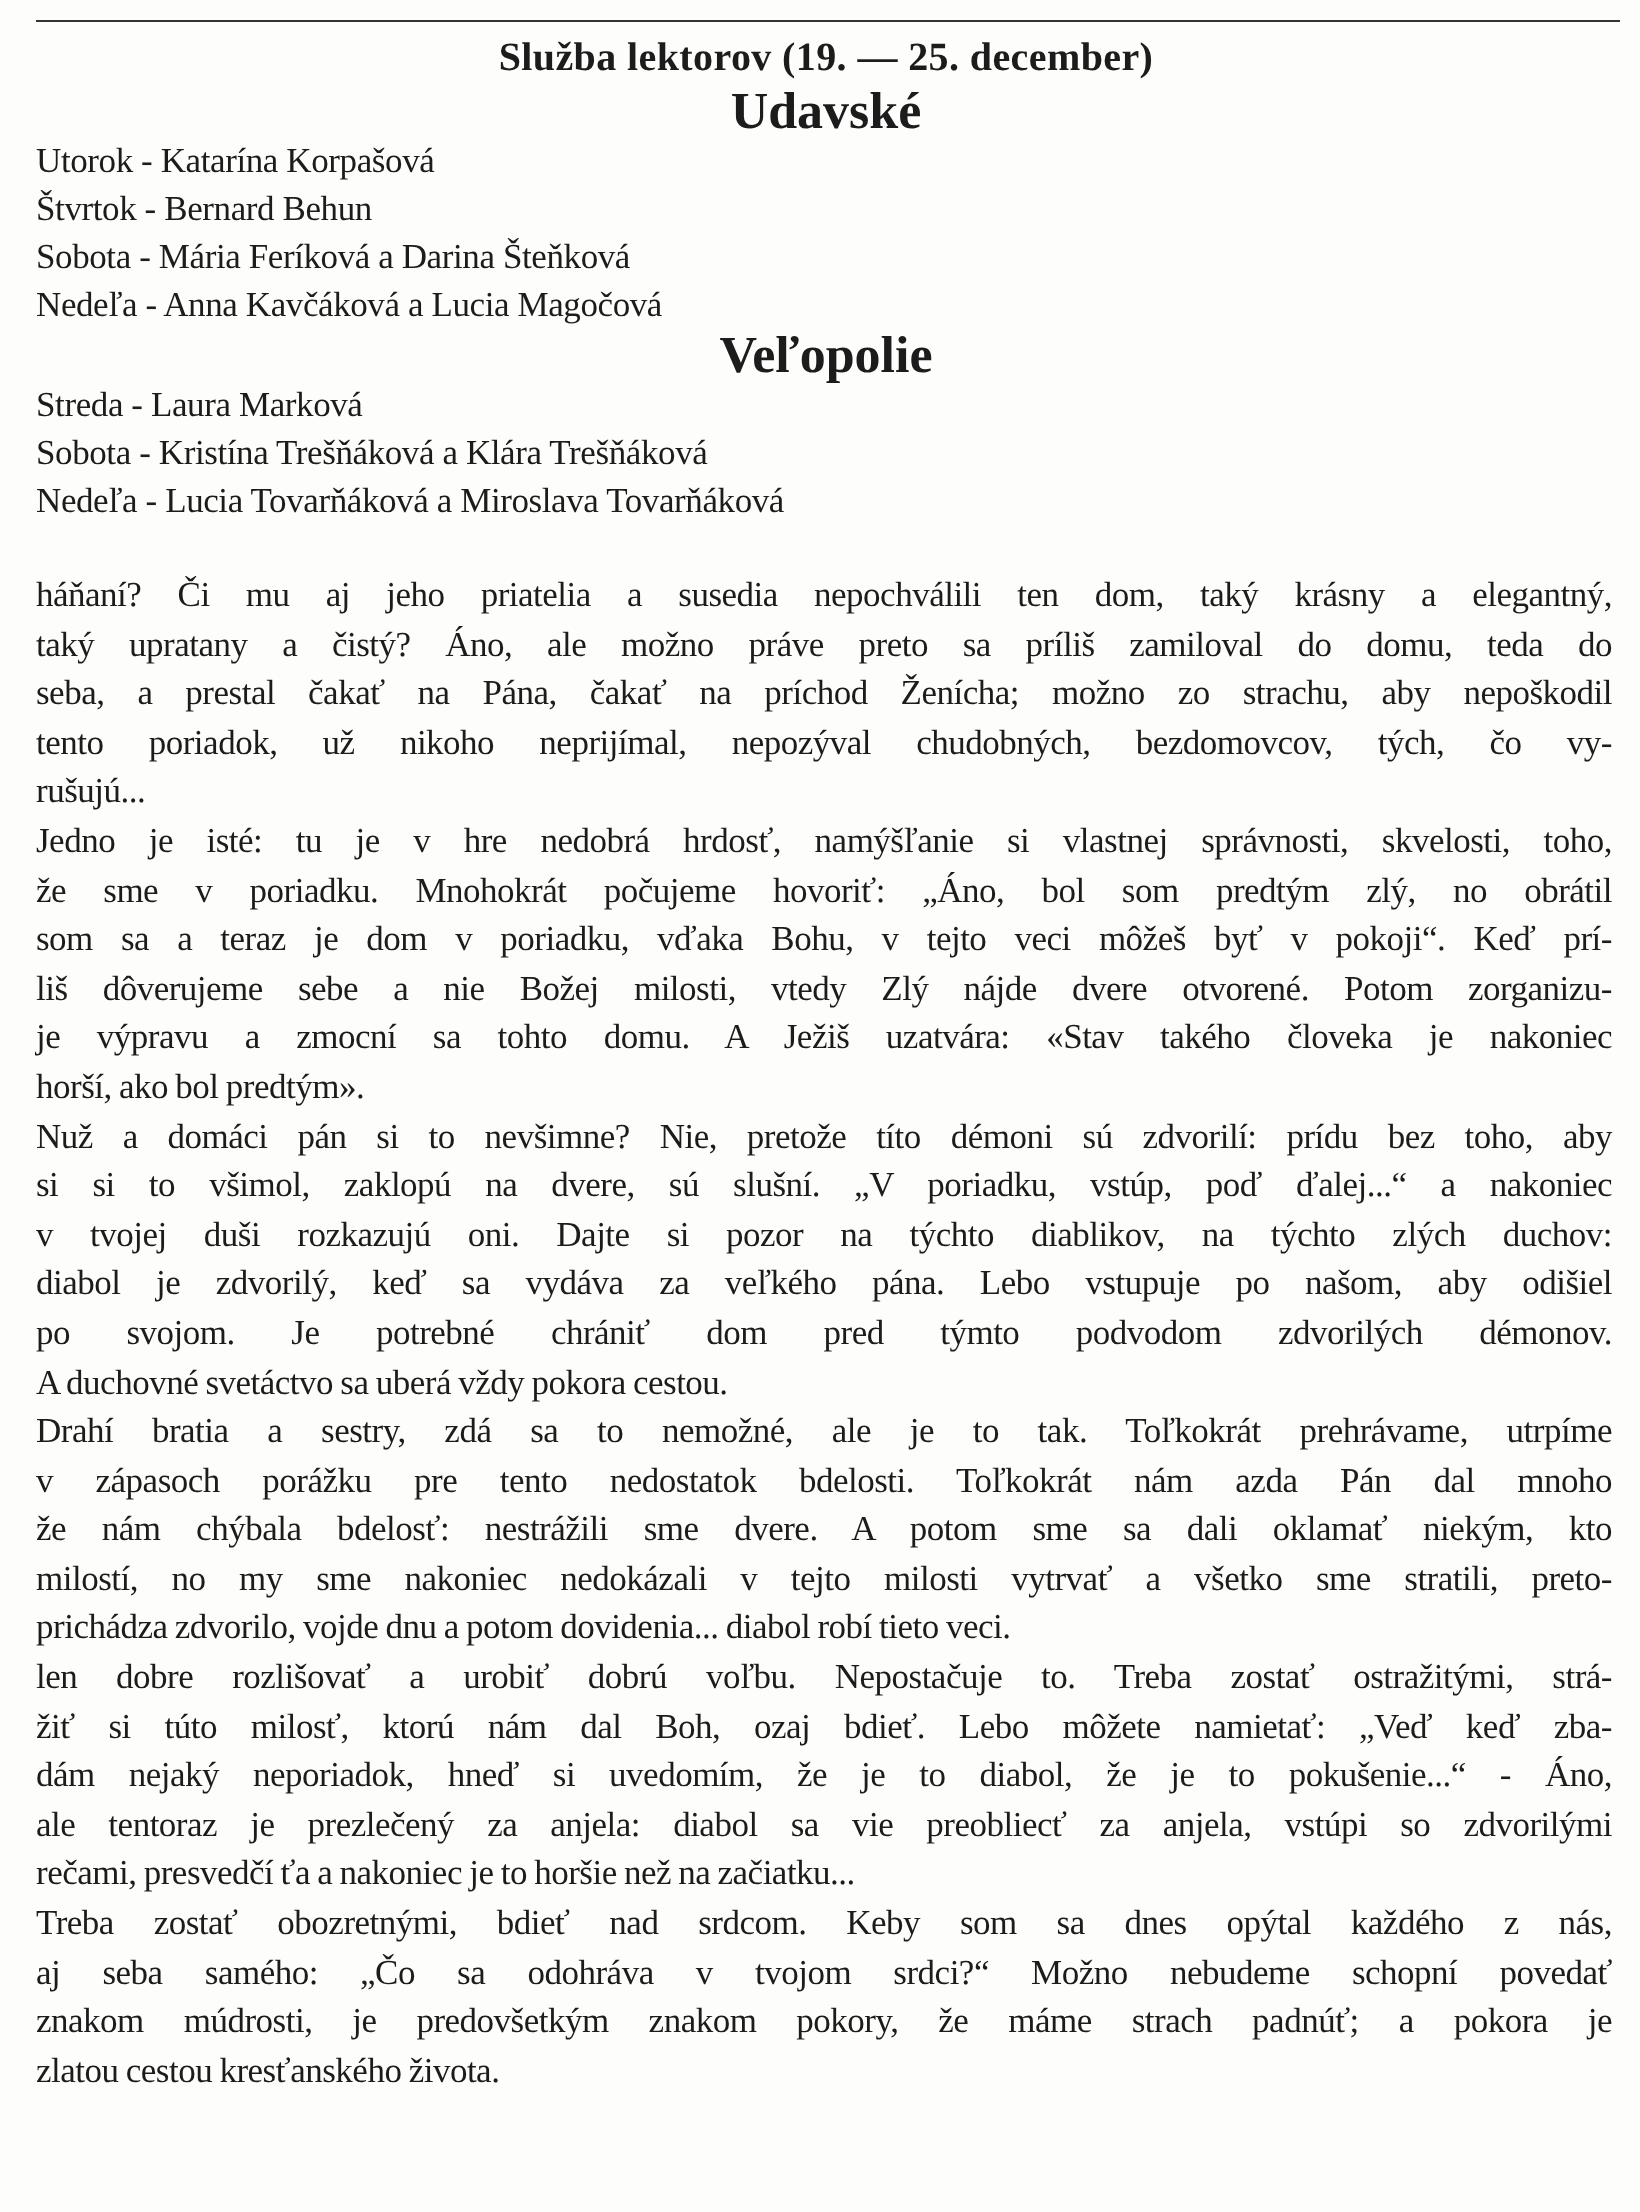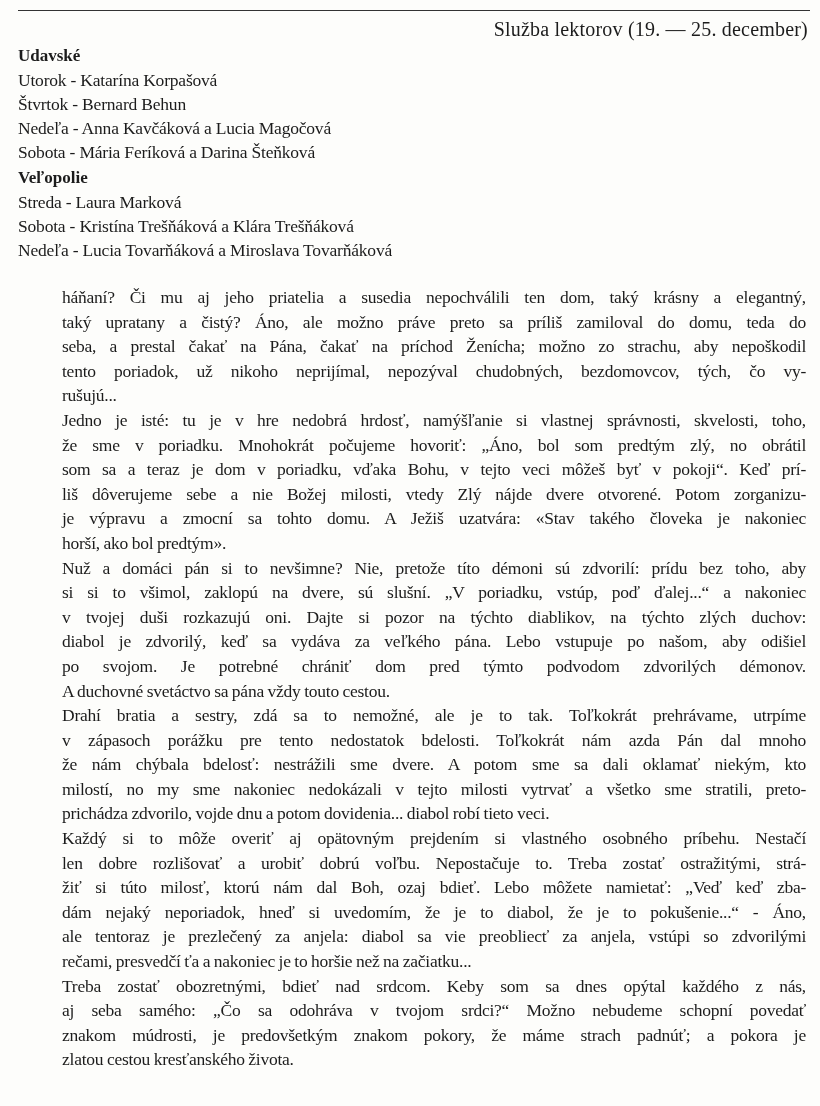--- a/index.html
+++ b/index.html
@@ -20,32 +20,33 @@
     height: 0;
     border-top: 1.5px solid #333;
   }
   .schedule {
     position: absolute;
     left: 18px;
     top: 16px;
     width: 790px;
   }
   .schedule-title {
-    text-align: right;
-    font-weight: normal;
+    text-align: center;
+    font-weight: bold;
     font-size: 20px;
     line-height: 26px;
     margin: 0 0 0 0;
     letter-spacing: 0.2px;
   }
   .parish-name {
     font-weight: bold;
-    font-size: 17px;
+    font-size: 26px;
     line-height: 24px;
     margin: 2px 0 0 0;
+    text-align: center;
   }
   .entry {
     font-size: 17.5px;
     line-height: 24px;
     margin: 0;
     letter-spacing: -0.2px;
   }
   .article {
     position: absolute;
     left: 18px;
@@ -58,40 +59,39 @@
     margin: 0;
     text-align: justify;
     letter-spacing: -0.25px;
     word-spacing: -0.5px;
   }
   .para .ln {
     display: block;
     text-align: justify;
     text-align-last: justify;
     white-space: nowrap;
-    margin-left: 44px;
   }
   .para .ln.last {
     text-align-last: left;
   }
 </style>
 </head>
 <body>
 
 <div class="top-rule"></div>
 
 <section class="schedule">
   <h2 class="schedule-title">Služba lektorov (19. — 25. december)</h2>
 
   <div>
     <div class="parish-name">Udavské</div>
     <div class="entry">Utorok - Katarína Korpašová</div>
     <div class="entry">Štvrtok - Bernard Behun</div>
+    <div class="entry">Sobota - Mária Feríková a Darina Šteňková</div>
     <div class="entry">Nedeľa - Anna Kavčáková a Lucia Magočová</div>
-    <div class="entry">Sobota - Mária Feríková a Darina Šteňková</div>
   </div>
 
   <div>
     <div class="parish-name">Veľopolie</div>
     <div class="entry">Streda - Laura Marková</div>
     <div class="entry">Sobota - Kristína Trešňáková a Klára Trešňáková</div>
     <div class="entry">Nedeľa - Lucia Tovarňáková a Miroslava Tovarňáková</div>
   </div>
 </section>
 
@@ -110,31 +110,30 @@
     <span class="ln">liš dôverujeme sebe a nie Božej milosti, vtedy Zlý nájde dvere otvorené. Potom zorganizu-</span>
     <span class="ln">je výpravu a zmocní sa tohto domu. A Ježiš uzatvára: «Stav takého človeka je nakoniec</span>
     <span class="ln last">horší, ako bol predtým».</span>
   </p>
   <p class="para">
     <span class="ln">Nuž a domáci pán si to nevšimne? Nie, pretože títo démoni sú zdvorilí: prídu bez toho, aby</span>
     <span class="ln">si si to všimol, zaklopú na dvere, sú slušní. „V poriadku, vstúp, poď ďalej...“ a nakoniec</span>
     <span class="ln">v tvojej duši rozkazujú oni. Dajte si pozor na týchto diablikov, na týchto zlých duchov:</span>
     <span class="ln">diabol je zdvorilý, keď sa vydáva za veľkého pána. Lebo vstupuje po našom, aby odišiel</span>
     <span class="ln">po svojom. Je potrebné chrániť dom pred týmto podvodom zdvorilých démonov.</span>
-    <span class="ln last">A duchovné svetáctvo sa pána vždy touto cestou.</span>
+    <span class="ln last">A duchovné svetáctvo sa uberá vždy pokora cestou.</span>
   </p>
   <p class="para">
     <span class="ln">Drahí bratia a sestry, zdá sa to nemožné, ale je to tak. Toľkokrát prehrávame, utrpíme</span>
     <span class="ln">v zápasoch porážku pre tento nedostatok bdelosti. Toľkokrát nám azda Pán dal mnoho</span>
     <span class="ln">že nám chýbala bdelosť: nestrážili sme dvere. A potom sme sa dali oklamať niekým, kto</span>
     <span class="ln">milostí, no my sme nakoniec nedokázali v tejto milosti vytrvať a všetko sme stratili, preto-</span>
     <span class="ln last">prichádza zdvorilo, vojde dnu a potom dovidenia... diabol robí tieto veci.</span>
   </p>
   <p class="para">
-    <span class="ln">Každý si to môže overiť aj opätovným prejdením si vlastného osobného príbehu. Nestačí</span>
     <span class="ln">len dobre rozlišovať a urobiť dobrú voľbu. Nepostačuje to. Treba zostať ostražitými, strá-</span>
     <span class="ln">žiť si túto milosť, ktorú nám dal Boh, ozaj bdieť. Lebo môžete namietať: „Veď keď zba-</span>
     <span class="ln">dám nejaký neporiadok, hneď si uvedomím, že je to diabol, že je to pokušenie...“ - Áno,</span>
     <span class="ln">ale tentoraz je prezlečený za anjela: diabol sa vie preobliecť za anjela, vstúpi so zdvorilými</span>
     <span class="ln last">rečami, presvedčí ťa a nakoniec je to horšie než na začiatku...</span>
   </p>
   <p class="para">
     <span class="ln">Treba zostať obozretnými, bdieť nad srdcom. Keby som sa dnes opýtal každého z nás,</span>
     <span class="ln">aj seba samého: „Čo sa odohráva v tvojom srdci?“ Možno nebudeme schopní povedať</span>
     <span class="ln">znakom múdrosti, je predovšetkým znakom pokory, že máme strach padnúť; a pokora je</span>

